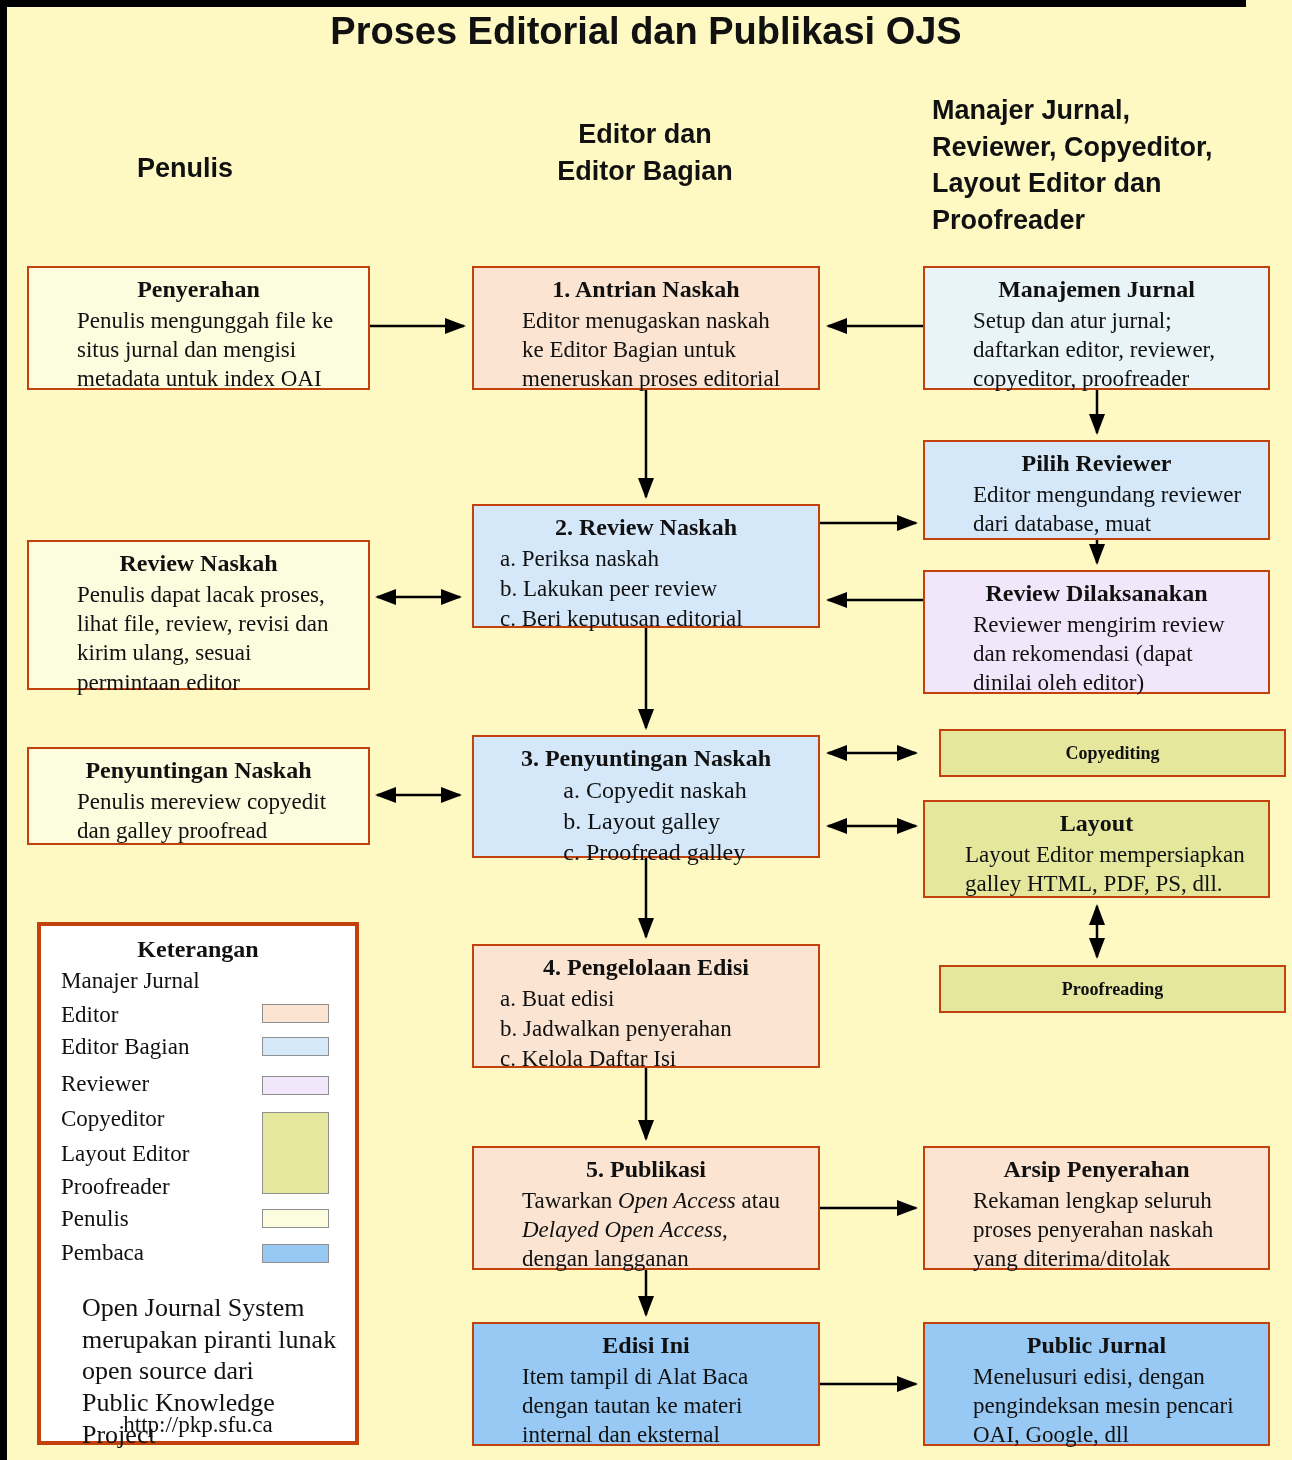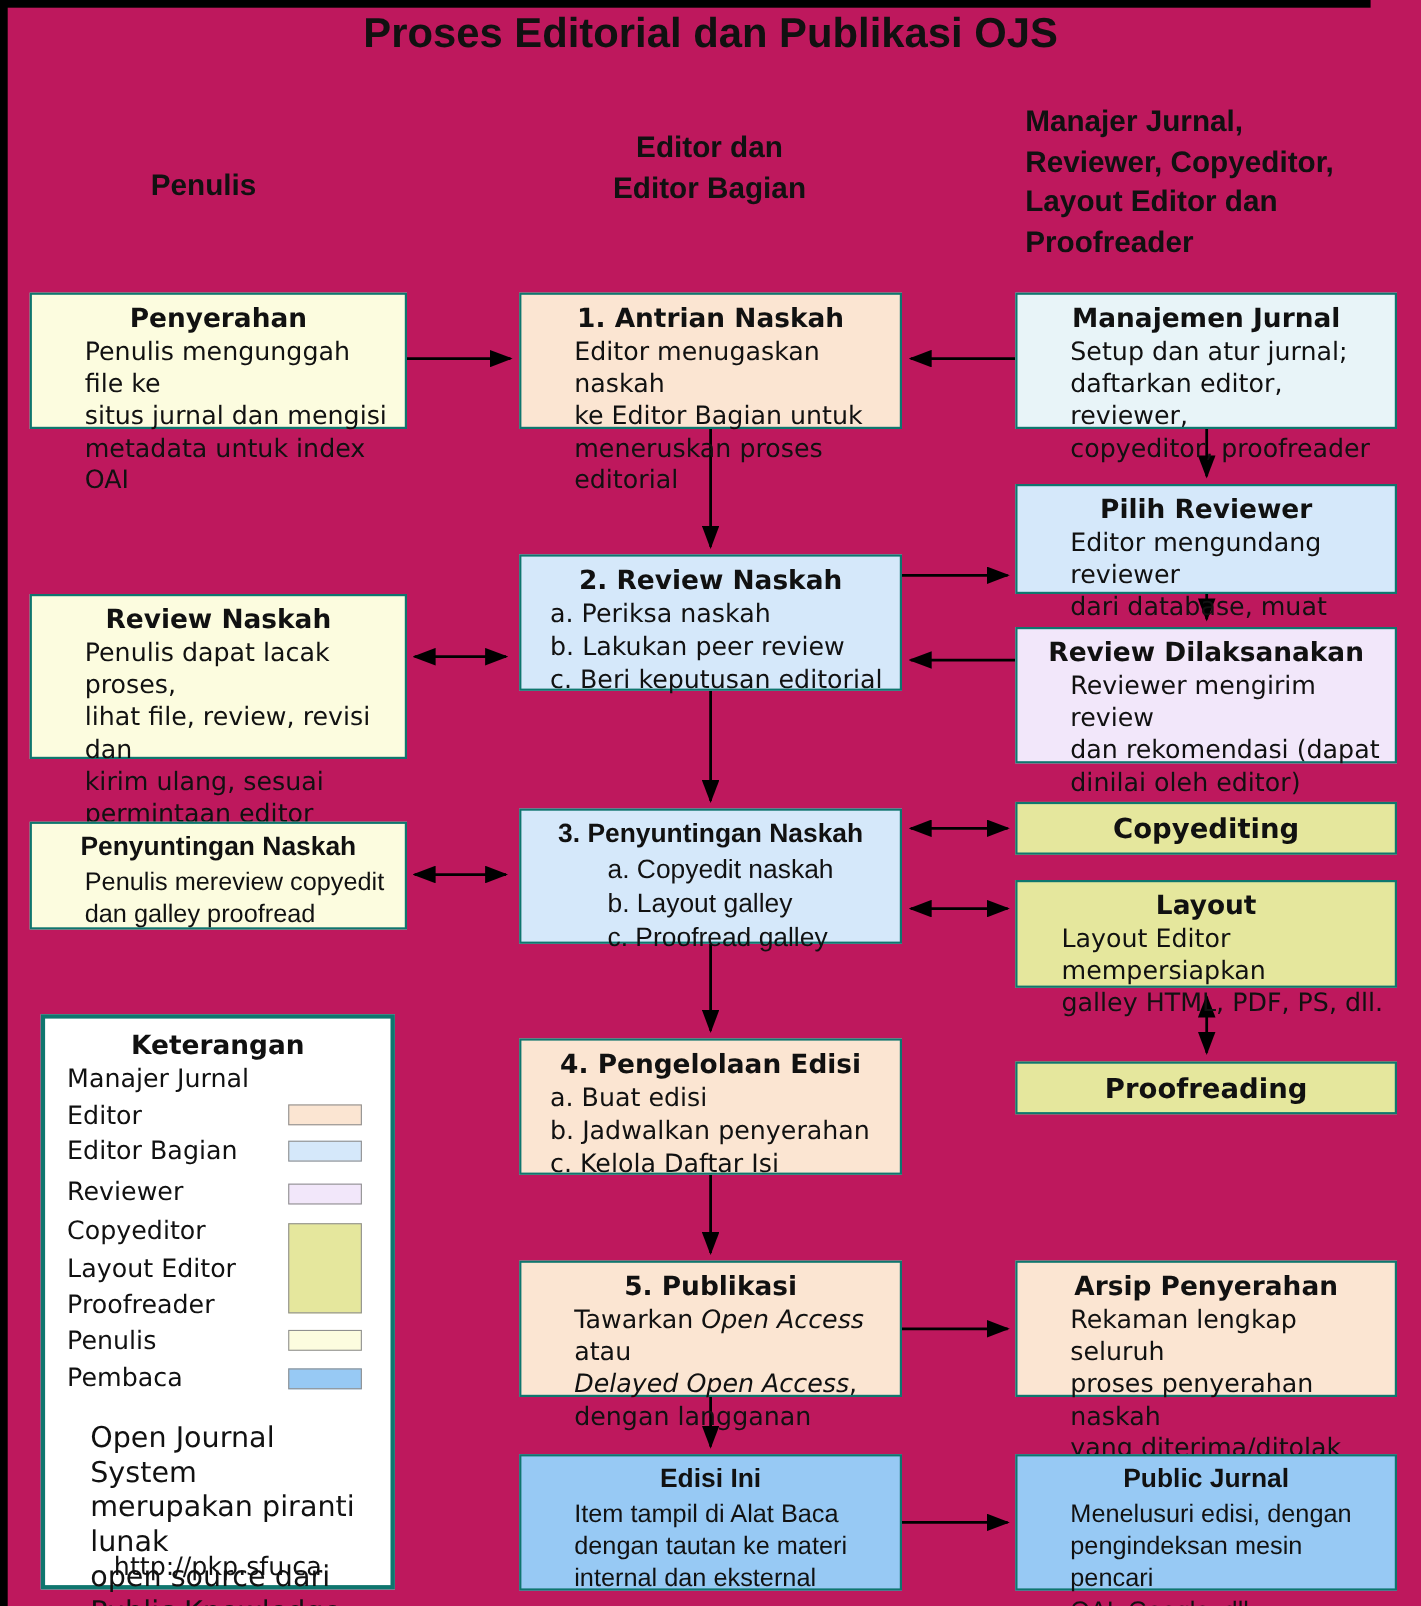--- a/index.html
+++ b/index.html
@@ -1,37 +1,37 @@
 <!DOCTYPE html>
 <html><head>
 <meta charset="utf-8">
 <style>
   html,body{margin:0;padding:0;background:#faf9ee;}
-  .canvas{position:relative;width:1292px;height:1460px;background:#be185d;
+  .canvas{position:relative;width:1292px;height:1460px;background:#fef9c3;
           font-family:"DejaVu Sans","Liberation Sans",sans-serif;color:#111;overflow:hidden;}
   .frame-left{position:absolute;left:0;top:0;width:7px;height:1460px;background:#000;}
   .frame-top{position:absolute;left:0;top:0;width:1246px;height:7px;background:#000;}
   .cond{font-family:"Liberation Sans",sans-serif;}
   .title{position:absolute;left:146px;top:10px;width:1000px;text-align:center;
          font-family:"Liberation Sans",sans-serif;font-weight:bold;font-size:38px;white-space:pre-line;}
   .colhead{position:absolute;font-family:"Liberation Sans",sans-serif;font-weight:bold;
            font-size:27px;line-height:1.36;white-space:pre-line;}
   .colhead.left{left:60px;top:150px;width:250px;text-align:center;}
   .colhead.center{left:500px;top:116px;width:290px;text-align:center;}
   .colhead.right{left:932px;top:92px;width:345px;text-align:left;}
   .arrows{position:absolute;left:0;top:0;width:1292px;height:1460px;pointer-events:none;}
   .arrows line{stroke:#000;stroke-width:2.5;}
-  .box{position:absolute;border:2px solid #0f766e;box-sizing:border-box;}
+  .box{position:absolute;border:2px solid #c2410c;box-sizing:border-box;font-family:Liberation Serif, serif;}
   .box-title{font-weight:bold;font-size:24px;text-align:center;padding-top:6px;line-height:1.25;}
   .box-body{font-size:23px;line-height:1.27;padding:2px 8px 6px 16px;white-space:pre-line;margin-left:32px;}
   .box-items{font-size:23px;line-height:1.3;padding:2px 8px 6px 26px;}
   .items-center{text-align:center;}
   .items-center .inner{display:inline-block;text-align:left;font-size:24px;line-height:1.3;}
   .titleonly{display:flex;align-items:center;justify-content:center;
-             font-weight:bold;font-size:25px;}
+             font-weight:bold;font-size:18px;margin-left:16px;}
   
   #b-penyerahan{left:27px;top:266px;width:343px;height:124px;}
   #b-review-penulis{left:27px;top:540px;width:343px;height:150px;}
   #b-penyunting-penulis{left:27px;top:747px;width:343px;height:98px;}
   #b-antrian{left:472px;top:266px;width:348px;height:124px;}
   #b-review{left:472px;top:504px;width:348px;height:124px;}
   #b-penyuntingan{left:472px;top:735px;width:348px;height:123px;}
   #b-pengelolaan{left:472px;top:944px;width:348px;height:124px;}
   #b-publikasi{left:472px;top:1146px;width:348px;height:124px;}
   #b-edisi{left:472px;top:1322px;width:348px;height:124px;}

